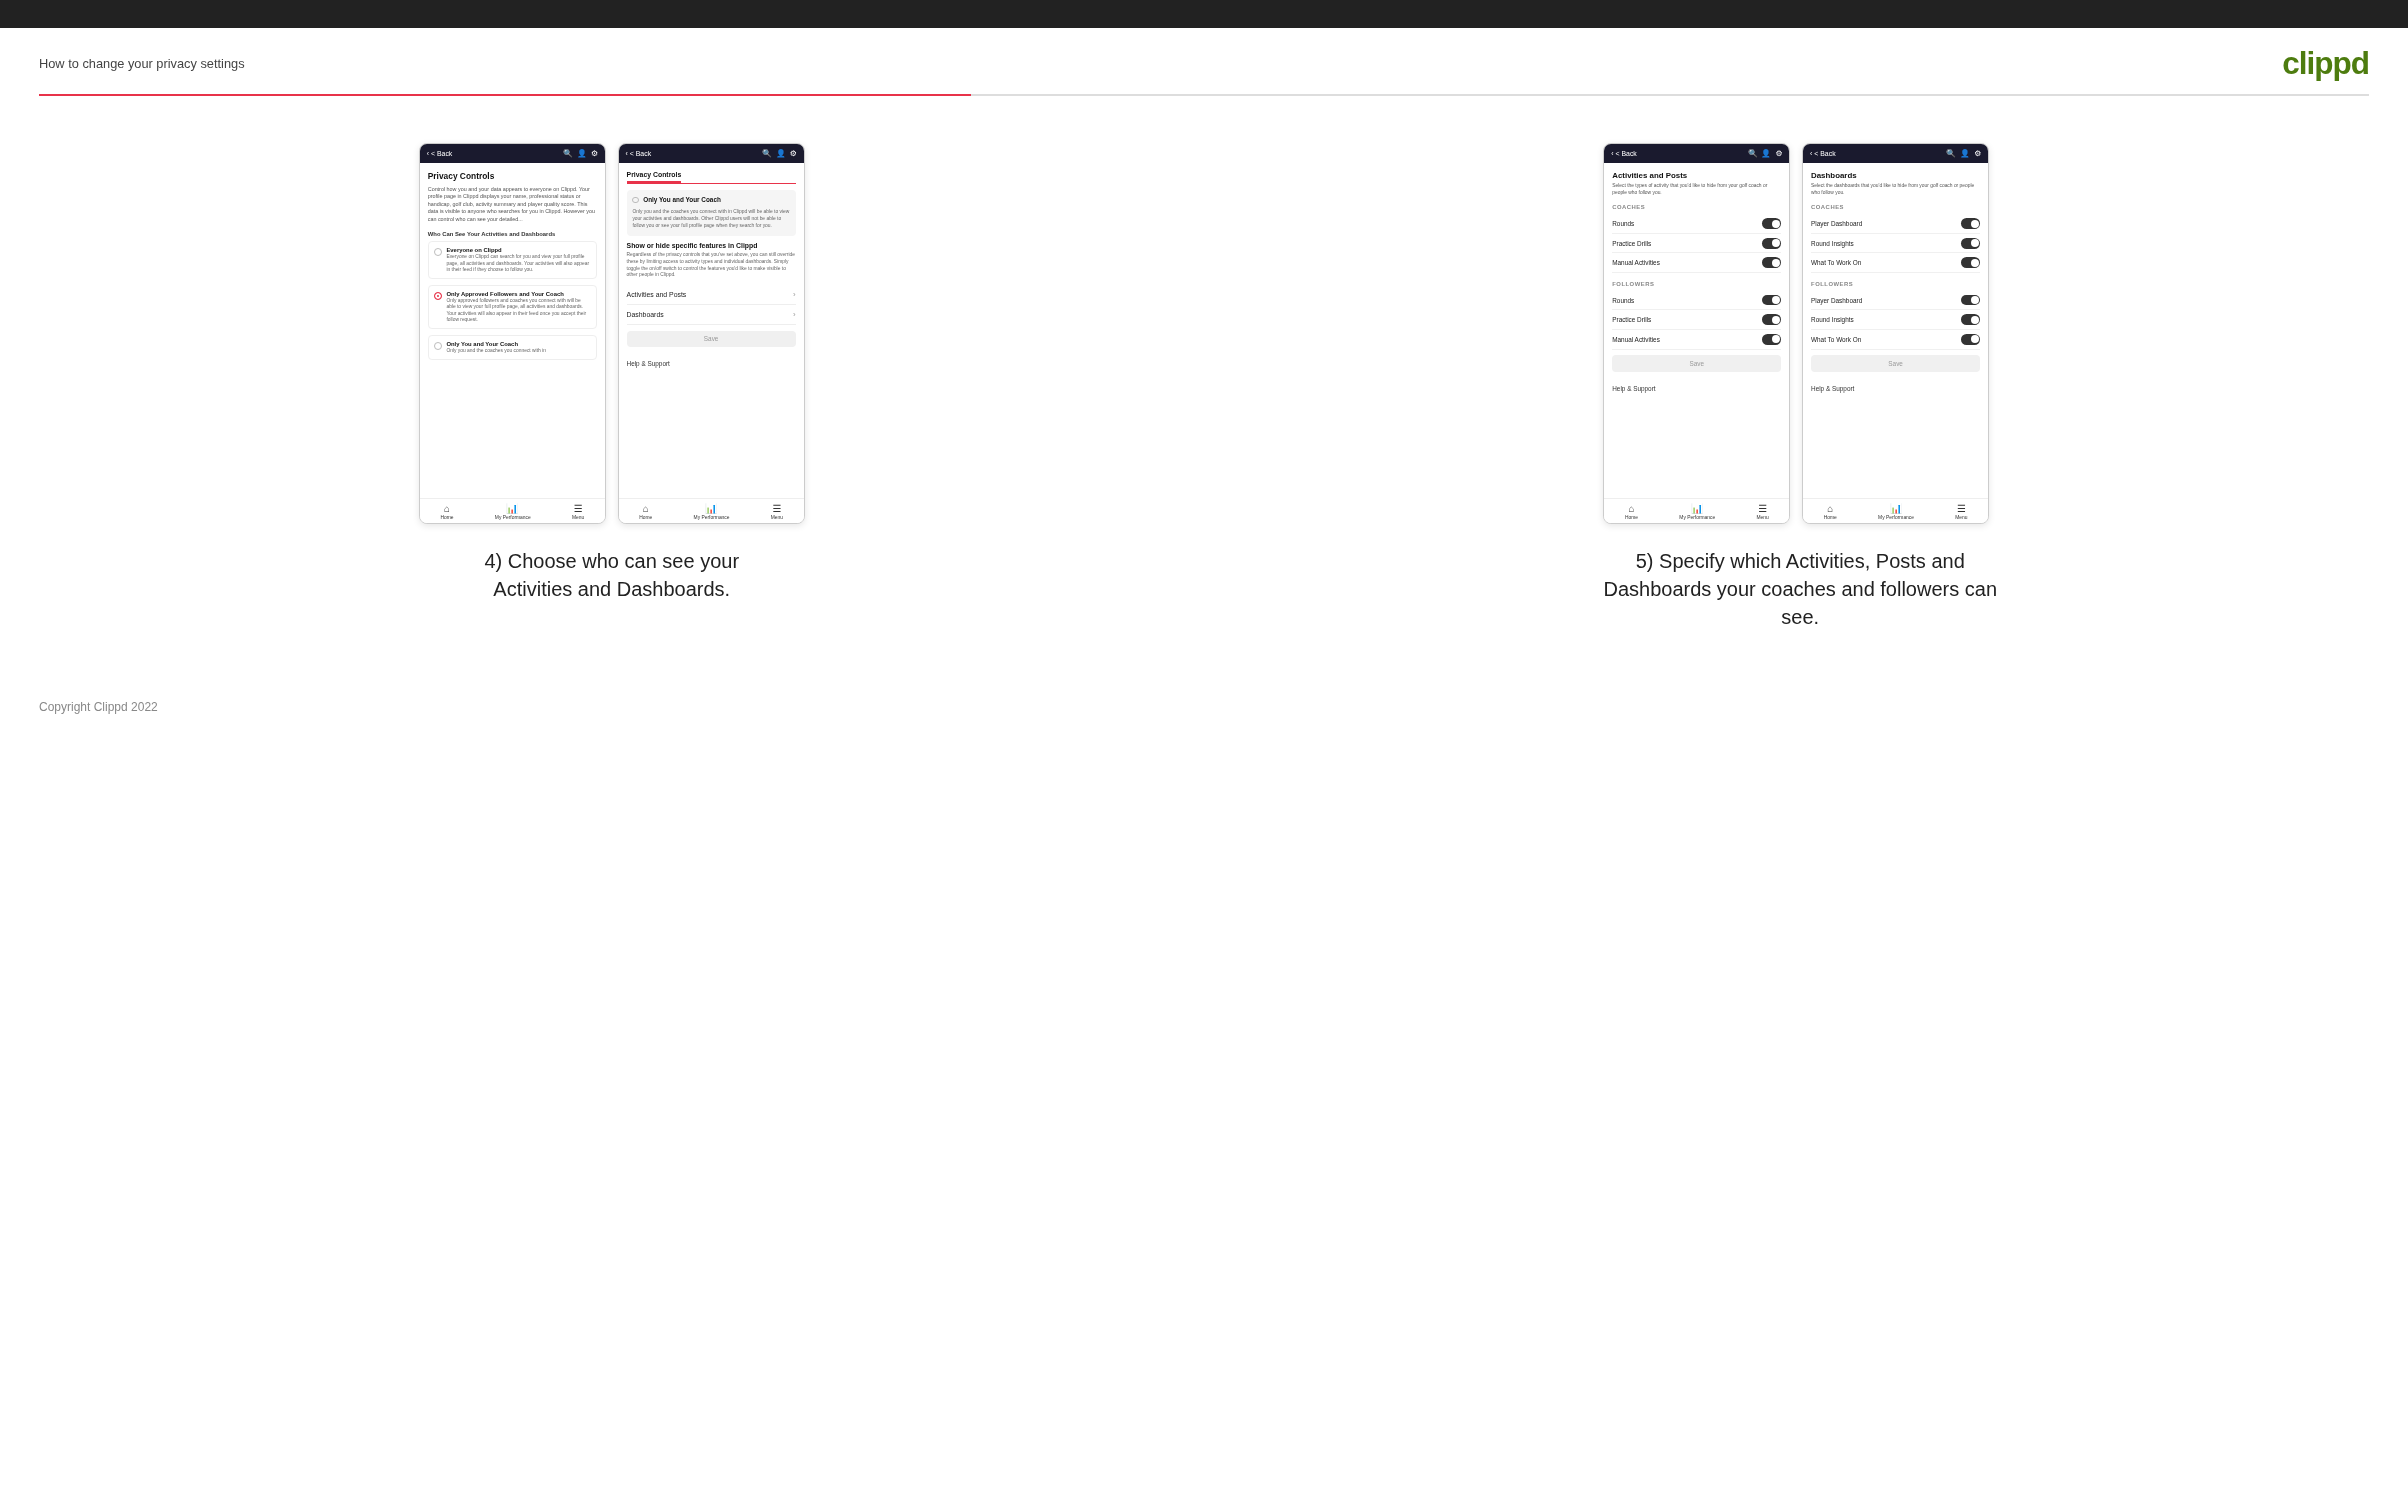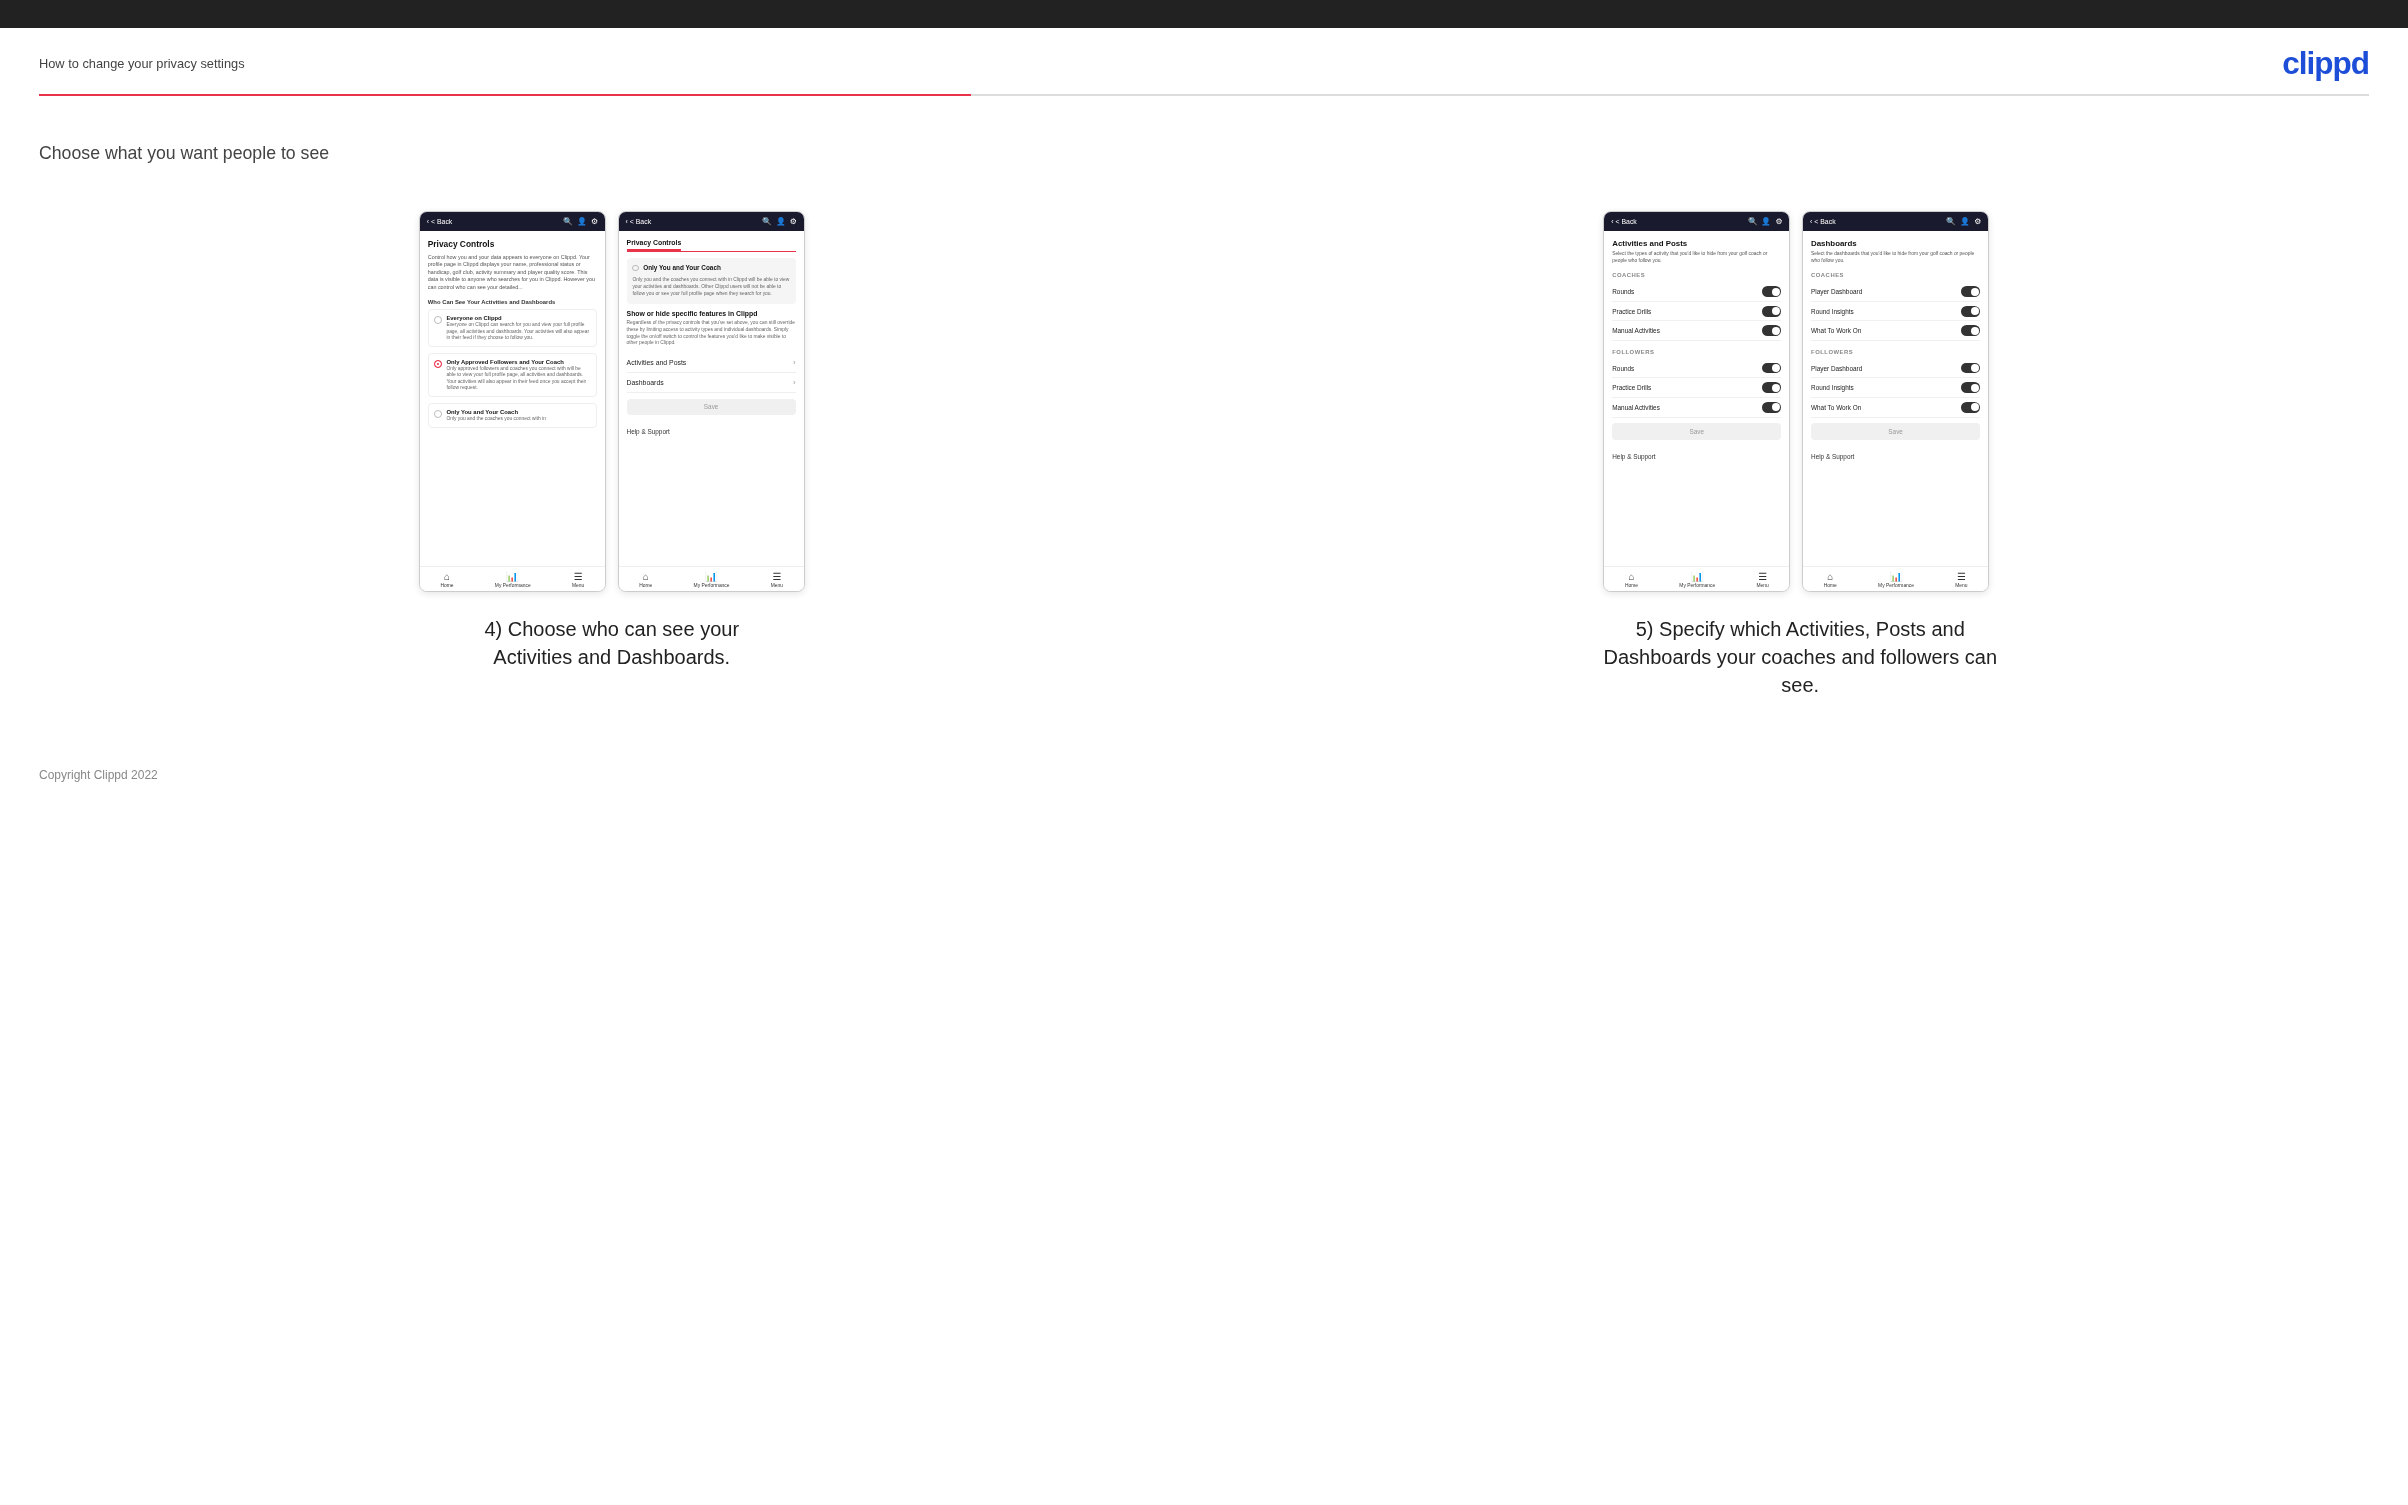--- a/index.html
+++ b/index.html
@@ -23,21 +23,21 @@
       padding: 17.7px 39px 11.8px 39px;
       gap: 24px;
     }
     .header-breadcrumb {
       font-size: 12.8px;
       color: #444;
     }
     .logo {
       font-size: 31.5px;
       font-weight: 800;
-      color: #1d4ed8;
+      color: #4d7c0f;
       letter-spacing: -1px;
     }
     .header-divider {
       height: 2px;
       background: linear-gradient(to right, #e8334a 40%, #ddd 40%);
       margin: 0 39px;
     }
 
     
     .main {
@@ -372,21 +372,20 @@
 
 <div class="top-bar"></div>
 
 <div class="header">
   <span class="header-breadcrumb">How to change your privacy settings</span>
   <span class="logo">clippd</span>
 </div>
 <div class="header-divider"></div>
 
 <div class="main">
-  <div class="page-subtitle">Choose what you want people to see</div>
 
   <div class="mockup-row">
 
     <div class="mockup-group">
       <div class="mockup-pair">
 
         <div class="phone">
           <div class="phone-header">
             <span class="back-btn">
               <span>‹</span>

